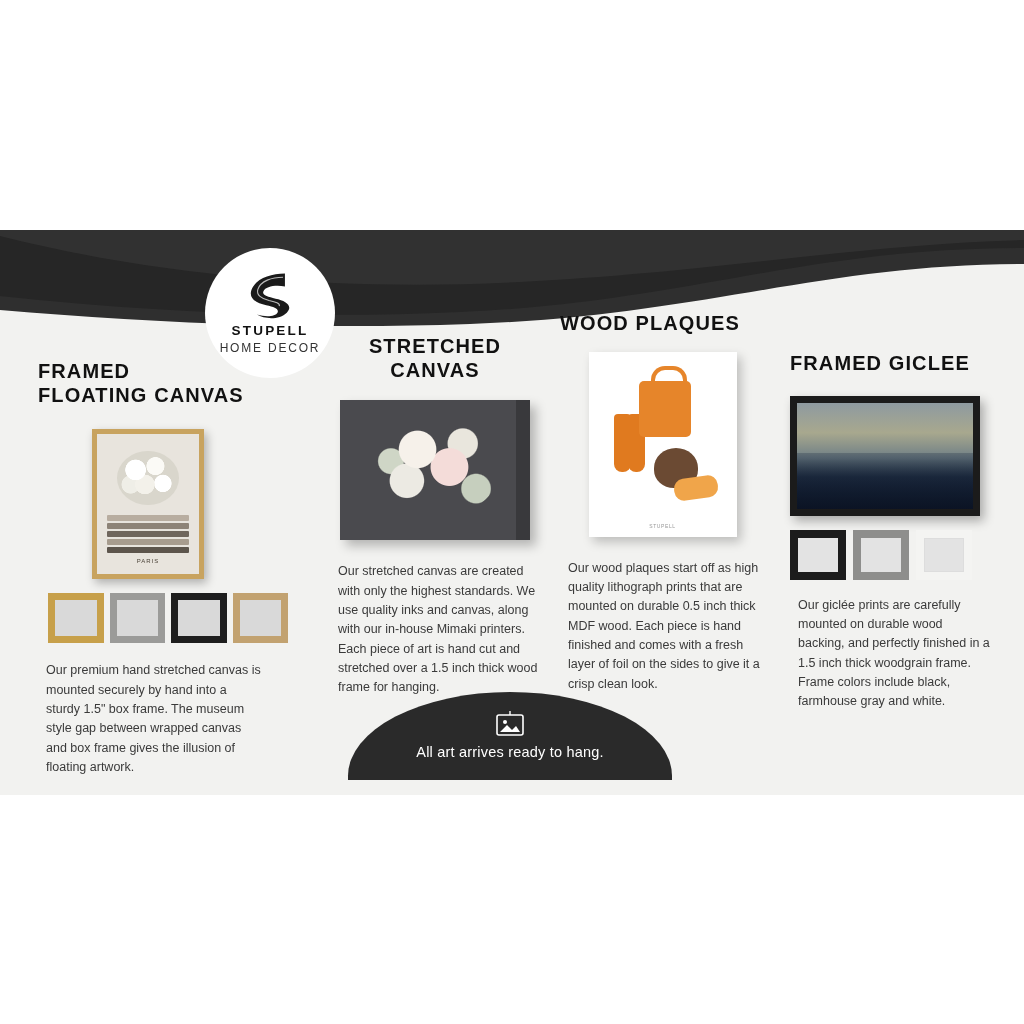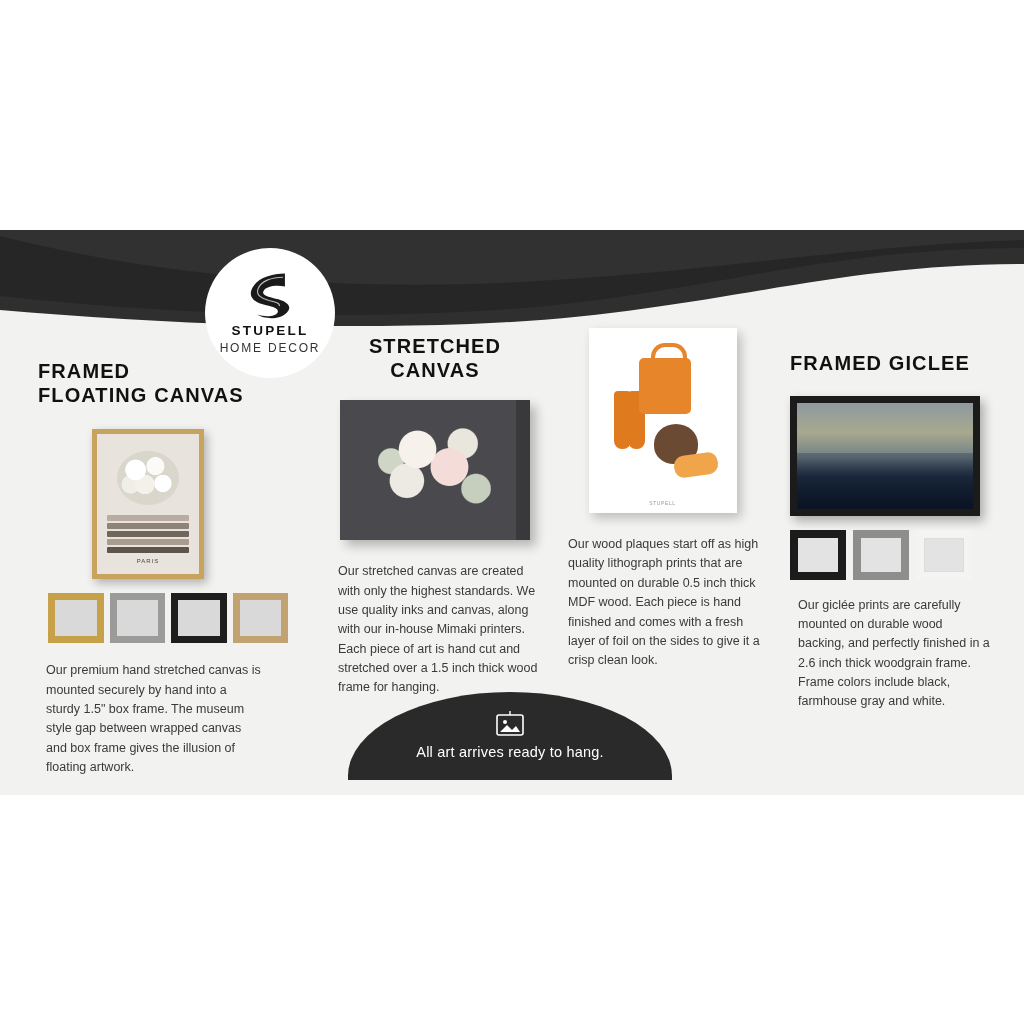--- a/index.html
+++ b/index.html
@@ -389,20 +389,23 @@
         <span>STRETCHED</span><br>
         <span>CANVAS</span>
       </h2>
       <div class="sc-canvas">
         <div class="sc-flowers"></div>
       </div>
       <p class="desc">Our stretched canvas are created with only the highest standards. We use quality inks and canvas, along with our in-house Mimaki printers. Each piece of art is hand cut and stretched over a 1.5 inch thick wood frame for hanging.</p>
     </div>
 
     <div class="col" id="col3">
+      <h2>
+        <span>WOOD PLAQUES</span>
+      </h2>
       <div class="wp-plaque">
         <div class="wp-boot-l"></div>
         <div class="wp-boot-r"></div>
         <div class="wp-bag"></div>
         <div class="wp-dog"></div>
         <div class="wp-scarf"></div>
         <div class="wp-sign">STUPELL</div>
       </div>
       <p class="desc">Our wood plaques start off as high quality lithograph prints that are mounted on durable 0.5 inch thick MDF wood. Each piece is hand finished and comes with a fresh layer of foil on the sides to give it a crisp clean look.</p>
     </div>
@@ -412,21 +415,21 @@
         <span>FRAMED GICLEE</span>
       </h2>
       <div class="fg-frame">
         <div class="fg-art"></div>
       </div>
       <div class="fg-swatches">
         <div class="fg-swatch" style="border-color:#1c1c1c"></div>
         <div class="fg-swatch" style="border-color:#8e8e8c"></div>
         <div class="fg-swatch" style="border-color:#f4f4f2;box-shadow:inset 0 0 0 1px #ddd"></div>
       </div>
-      <p class="desc">Our giclée prints are carefully mounted on durable wood backing, and perfectly finished in a 2.6 inch thick woodgrain frame. Frame colors include black, farmhouse gray and white.</p>
+      <p class="desc">Our giclée prints are carefully mounted on durable wood backing, and perfectly finished in a 1.5 inch thick woodgrain frame. Frame colors include black, farmhouse gray and white.</p>
     </div>
 
     <div class="ribbon">
       <svg class="ribbon-icon" viewBox="0 0 34 28" xmlns="http://www.w3.org/2000/svg">
         <rect x="4" y="5" width="26" height="20" rx="2" fill="none" stroke="#ffffff" stroke-width="1.6"></rect>
         <circle cx="12" cy="12" r="2" fill="#ffffff"></circle>
         <path d="M7 22 L14 15 L19 20 L23 16 L27 22 Z" fill="#ffffff"></path>
         <path d="M17 5 L17 1" stroke="#ffffff" stroke-width="1.4"></path>
       </svg>
       <div class="ribbon-text">All art arrives ready to hang.</div>

